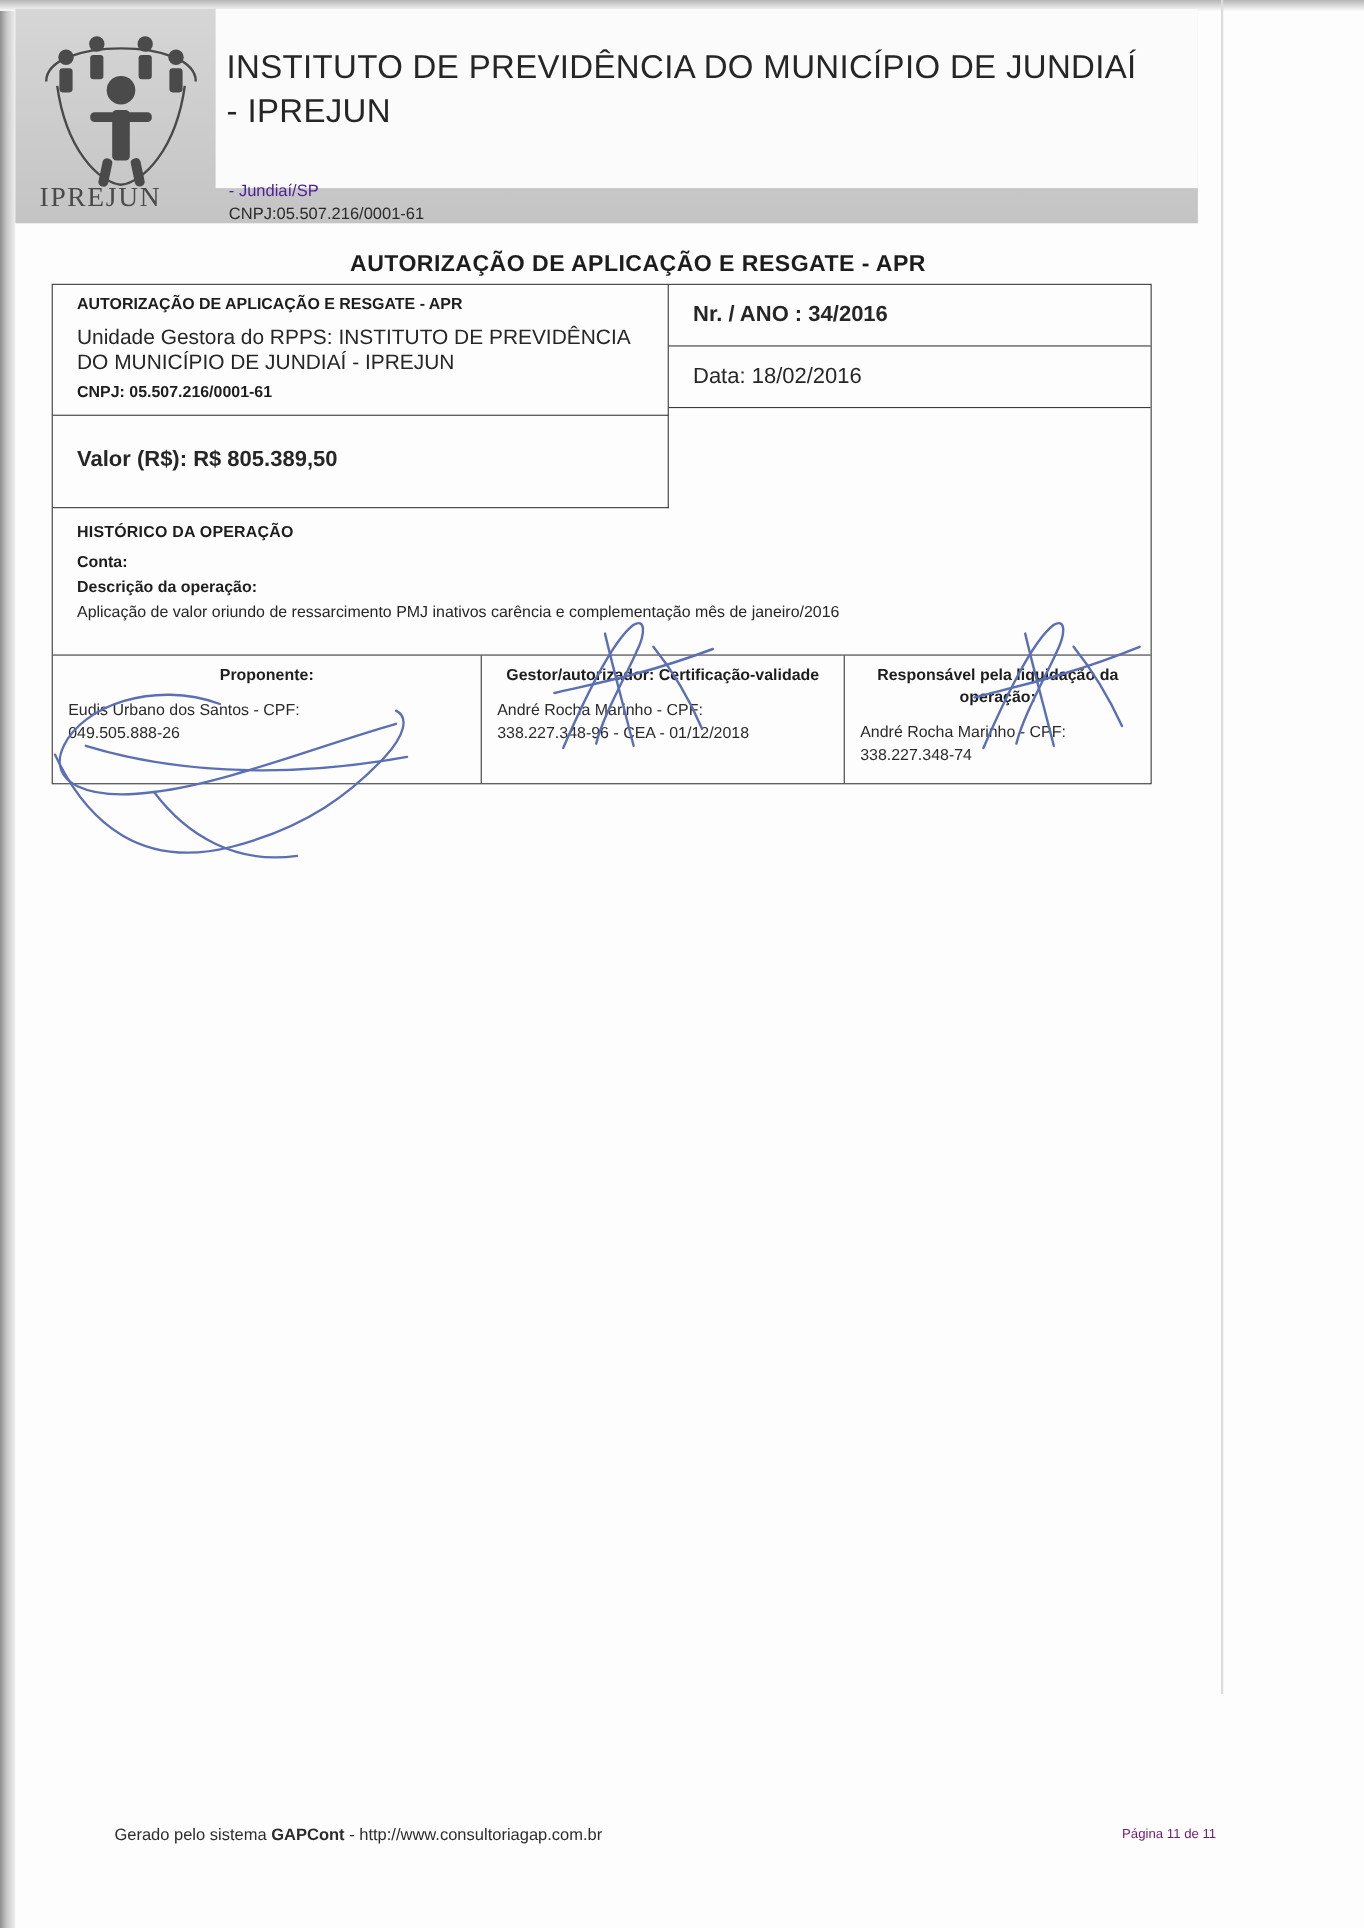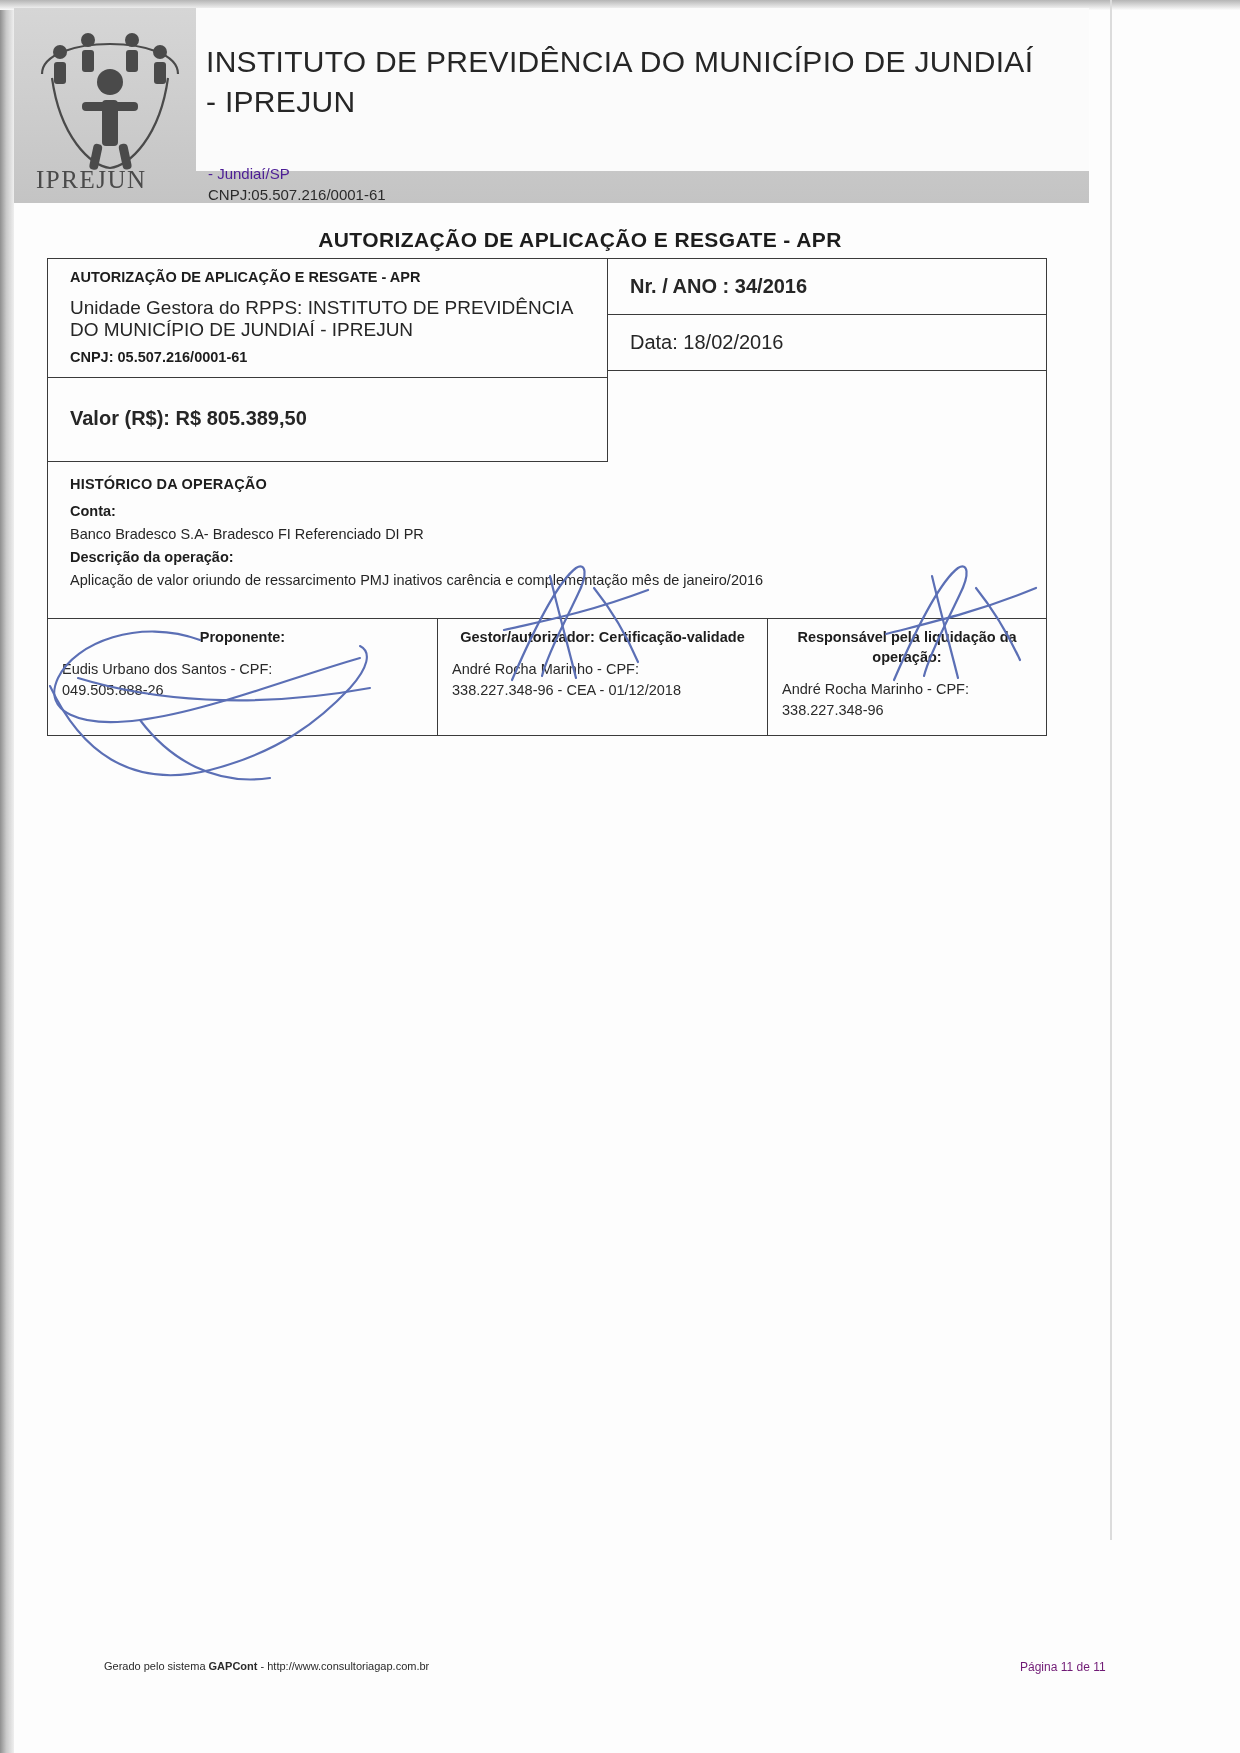--- a/index.html
+++ b/index.html
@@ -202,21 +202,21 @@
   .footer {
     position: absolute;
     left: 0;
     top: 1660px;
     width: 1160px;
   }
   .footer-left {
     position: absolute;
     left: 104px;
     top: 0;
-    font-size: 11px;
+    font-size: 15px;
     color: #2b2b2b;
   }
   .footer-left b { font-weight: bold; }
   .footer-right {
     position: absolute;
     left: 1020px;
     top: 0;
     font-size: 12px;
     color: #701a75;
   }
@@ -285,41 +285,40 @@
     <div class="row">
       <div class="cell c-left b-b b-r value-cell">
         <div class="kv" style="font-weight:bold;">Valor (R$): R$ 805.389,50</div>
       </div>
     </div>
 
     <div class="row b-b">
       <div class="hist">
         <div class="hist-h">HISTÓRICO DA OPERAÇÃO</div>
         <div class="hist-b">Conta:</div>
-        <div class="hist-l">Banco Bradesco S.A- Bradesco FI Referenciado DI PR</div>
         <div class="hist-b">Descrição da operação:</div>
         <div class="hist-l">Aplicação de valor oriundo de ressarcimento PMJ inativos carência e complementação mês de janeiro/2016</div>
       </div>
     </div>
 
     <div class="sig-row">
       <div class="sig sig-1 b-r">
         <div class="sig-title">Proponente:</div>
         <div class="sig-name">Eudis Urbano dos Santos - CPF:</div>
         <div class="sig-name" style="margin-top:0;">049.505.888-26</div>
       </div>
       <div class="sig sig-2 b-r">
         <div class="sig-title">Gestor/autorizador: Certificação-validade</div>
         <div class="sig-name">André Rocha Marinho - CPF:</div>
         <div class="sig-name" style="margin-top:0;">338.227.348-96 - CEA - 01/12/2018</div>
       </div>
       <div class="sig sig-3">
         <div class="sig-title">Responsável pela liquidação da operação:</div>
         <div class="sig-name">André Rocha Marinho - CPF:</div>
-        <div class="sig-name" style="margin-top:0;">338.227.348-96</div>
+        <div class="sig-name" style="margin-top:0;">338.227.348-74</div>
       </div>
     </div>
 
   </div>
 
   <div class="ink" style="left:20px; top:600px;">
     <svg width="420" height="250" viewBox="0 0 420 250">
       <g fill="none" stroke="#5b6fb5" stroke-width="2.1" stroke-linecap="round">
         <path d="M180,40 C120,18 55,42 38,78 C22,112 60,128 120,120 C185,112 270,78 340,58"></path>
         <path d="M30,86 C60,150 110,190 190,170 C260,152 300,120 330,88 C348,68 352,52 340,46"></path>

